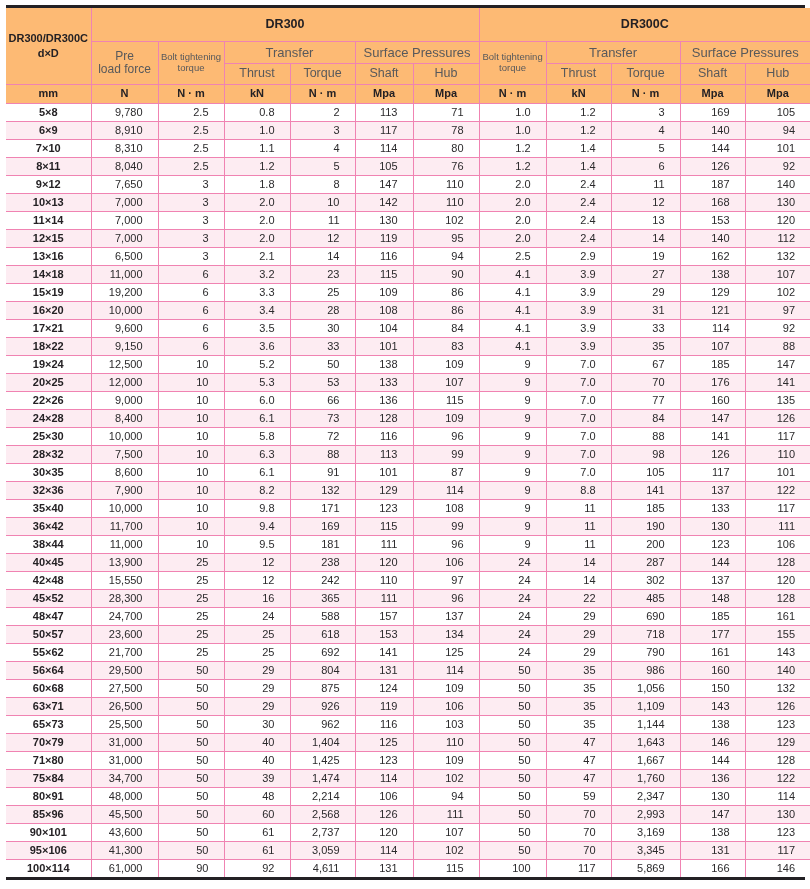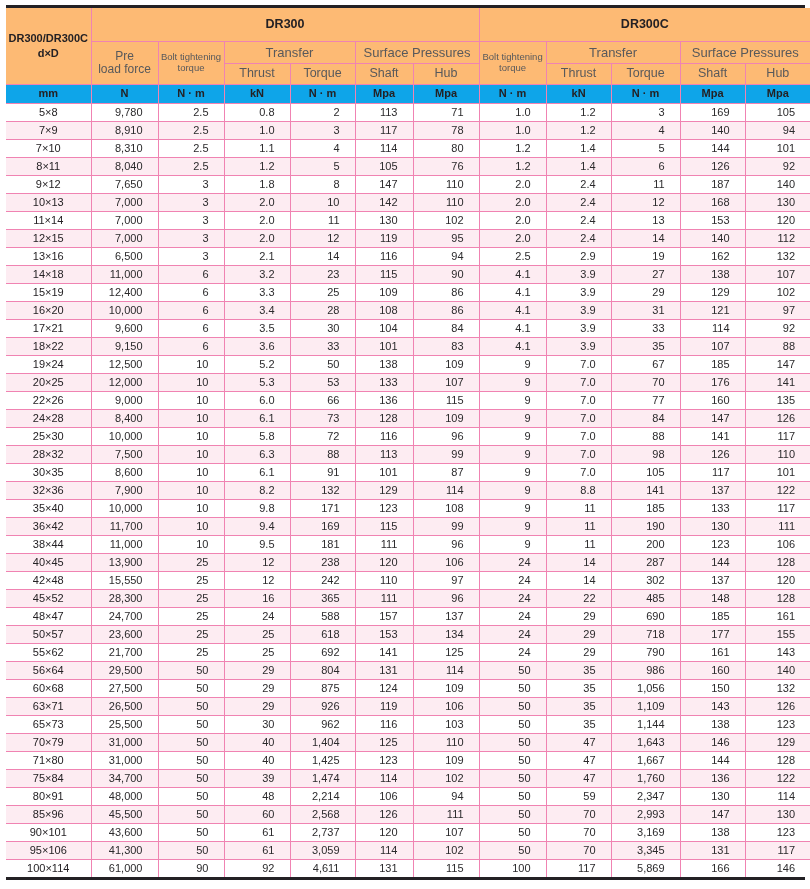--- a/index.html
+++ b/index.html
@@ -35,28 +35,28 @@
   thead th{background:#fdba74;font-weight:normal;color:#58595b;}
   .corner{color:#242124;}
   .corner .l1{display:block;font-weight:bold;font-size:11px;letter-spacing:0;}
   .corner .l2{display:block;font-weight:bold;font-size:11px;margin-top:3px;}
   .group{font-weight:bold;font-size:12.5px;color:#242124;height:33px;}
   .mid{font-size:12px;height:21px;margin-left:36px;}
   .mid2{font-size:13px;height:21px;margin-top:20px;}
   .small2 .s1,.small2 .s2{display:block;font-size:9.5px;line-height:1.15;}
   .sub{font-size:12.5px;height:20px;}
   .units th{
-    background:#0ea5e9;color:#242124;
+    background:#fdba74;color:#242124;
     font-weight:bold;font-size:11px;height:18px;
   }
 
   
   tbody td{height:17px;font-size:11px;color:#2b2a2c;background:#ffffff;}
   tbody tr:nth-child(even) td{background:#fdecf2;}
-  td.size{font-weight:normal;text-align:center;color:#242124;}
+  td.size{font-weight:bold;text-align:center;color:#242124;}
   td.num{text-align:right;padding-right:15px;}
 
   col.c1{width:85px;}
   col.c2{width:67px;}  col.c3{width:66px;}  col.c4{width:66px;}
   col.c5{width:65px;}  col.c6{width:58px;}  col.c7{width:66px;}
   col.c8{width:67px;}  col.c9{width:65px;}  col.c10{width:69px;}
   col.c11{width:65px;} col.c12{width:65px;}
 </style>
 </head>
 <body>
@@ -138,21 +138,21 @@
           <td class="num">2</td>
           <td class="num">113</td>
           <td class="num">71</td>
           <td class="num">1.0</td>
           <td class="num">1.2</td>
           <td class="num">3</td>
           <td class="num">169</td>
           <td class="num">105</td>
         </tr>
         <tr>
-          <td class="size">7×9</td>
+          <td class="size">6×9</td>
           <td class="num">8,910</td>
           <td class="num">2.5</td>
           <td class="num">1.0</td>
           <td class="num">3</td>
           <td class="num">117</td>
           <td class="num">78</td>
           <td class="num">1.0</td>
           <td class="num">1.2</td>
           <td class="num">4</td>
           <td class="num">140</td>
@@ -265,21 +265,21 @@
           <td class="num">115</td>
           <td class="num">90</td>
           <td class="num">4.1</td>
           <td class="num">3.9</td>
           <td class="num">27</td>
           <td class="num">138</td>
           <td class="num">107</td>
         </tr>
         <tr>
           <td class="size">15×19</td>
-          <td class="num">12,400</td>
+          <td class="num">19,200</td>
           <td class="num">6</td>
           <td class="num">3.3</td>
           <td class="num">25</td>
           <td class="num">109</td>
           <td class="num">86</td>
           <td class="num">4.1</td>
           <td class="num">3.9</td>
           <td class="num">29</td>
           <td class="num">129</td>
           <td class="num">102</td>

